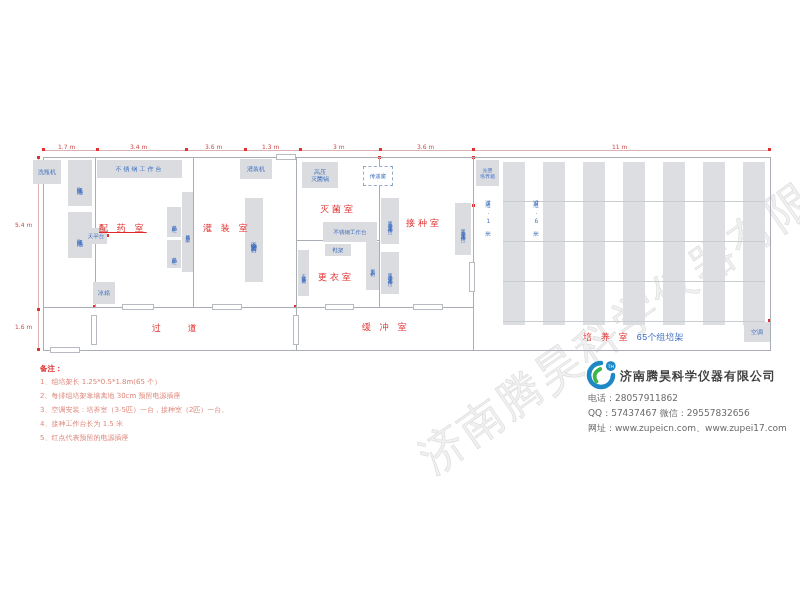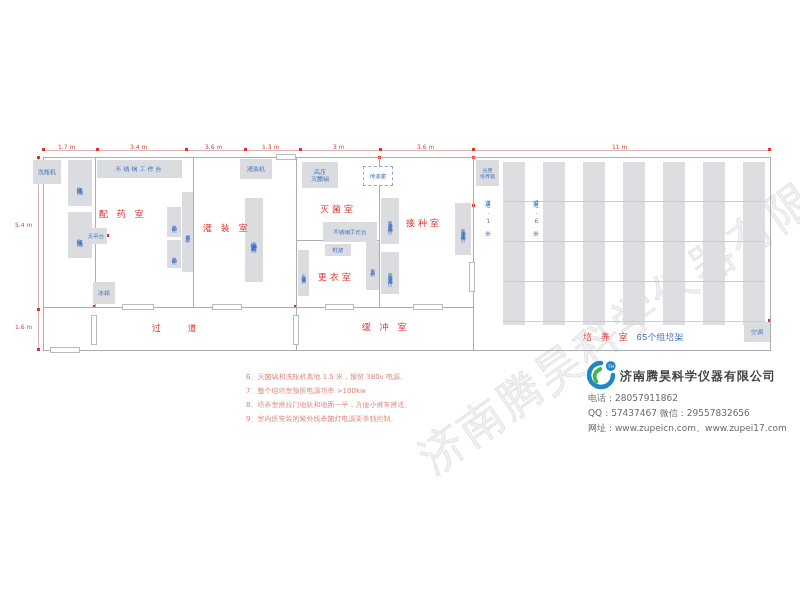--- a/index.html
+++ b/index.html
@@ -125,37 +125,39 @@
   <div class="eq" style="left:325px;top:244px;width:26px;height:12px;font-size:5.5px;">鞋架</div>
   <div class="eq vt" style="left:366px;top:242px;width:13px;height:48px;font-size:5px;">更衣柜</div>
   <div class="eq vt" style="left:298px;top:250px;width:11px;height:46px;font-size:4.5px;">不锈钢条凳</div>
   <div class="eq" style="left:93px;top:282px;width:22px;height:22px;">冰箱</div>
   <div class="eq col" style="left:476px;top:160px;width:23px;height:26px;font-size:5px;">
     <span>光照</span>
     <span>培养箱</span>
   </div>
   <div class="eq" style="left:744px;top:322px;width:26px;height:20px;">空调</div>
 
-  <div class="room" style="left:99px;top:208px;">配 药 室</div>
+  <div class="room" style="left:99px;top:222px;text-decoration:underline;">配 药 室</div>
   <div class="room" style="left:203px;top:222px;">灌 装 室</div>
   <div class="room" style="left:320px;top:203px;">灭菌室</div>
   <div class="room" style="left:406px;top:217px;">接种室</div>
   <div class="room" style="left:318px;top:271px;">更衣室</div>
   <div class="room" style="left:152px;top:322px;letter-spacing:12px;">过    道</div>
   <div class="room" style="left:362px;top:321px;">缓 冲 室</div>
   <div class="abs" style="left:583px;top:331px;font-size:9px;white-space:nowrap;">
     <span style="color:#e02a2a;letter-spacing:3px;margin-top:16px;">培 养 室</span>
     <span style="color:#3a6bc0;margin-left:3px;font-family:Liberation Mono, monospace;">65个组培架</span>
   </div>
 
-  <div class="notes" style="left:246px;top:372px;">
-    <div class="item">6、灭菌锅和洗瓶机离地 1.5 米，预留 380v 电源。</div>
-    <div class="item">7、整个组培室预留电源功率 &gt;100kw</div>
-    <div class="item">8、培养室推拉门地轨和地面一平，方便小推车推送。</div>
-    <div class="item">9、室内所安装的紫外线杀菌灯电源要单独控制。</div>
+  <div class="notes">
+    <div class="title">备注：</div>
+    <div class="item">1、组培架长 1.25*0.5*1.8m(65 个）</div>
+    <div class="item">2、每排组培架靠墙离地 30cm 预留电源插座</div>
+    <div class="item">3、空调安装：培养室（3-5匹）一台，接种室（2匹）一台。</div>
+    <div class="item">4、接种工作台长为 1.5 米</div>
+    <div class="item">5、红点代表预留的电源插座</div>
   </div>
 
   <div class="footer">
     <svg width="30" height="30" viewBox="0 0 40 40" style="position:absolute;left:0;top:2px;">
       <path d="M20 4 a16 16 0 1 0 16 16" fill="none" stroke="#1e88c7" stroke-width="6" stroke-linecap="round"></path>
       <path d="M14 29 q-7 -11 5 -17" fill="none" stroke="#3cb54a" stroke-width="5" stroke-linecap="round"></path>
       <circle cx="33" cy="8" r="6.5" fill="#1e88c7"></circle>
       <text x="33" y="10.5" font-size="6" fill="#ffffff" text-anchor="middle">TH</text>
     </svg>
     <div class="name">济南腾昊科学仪器有限公司</div>

